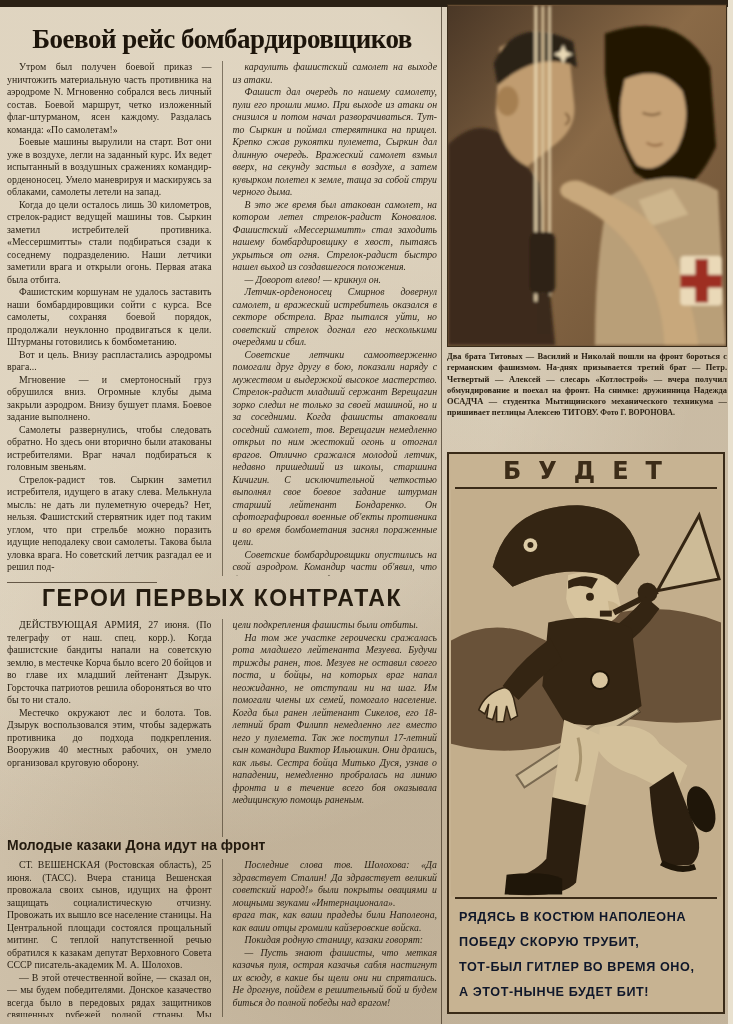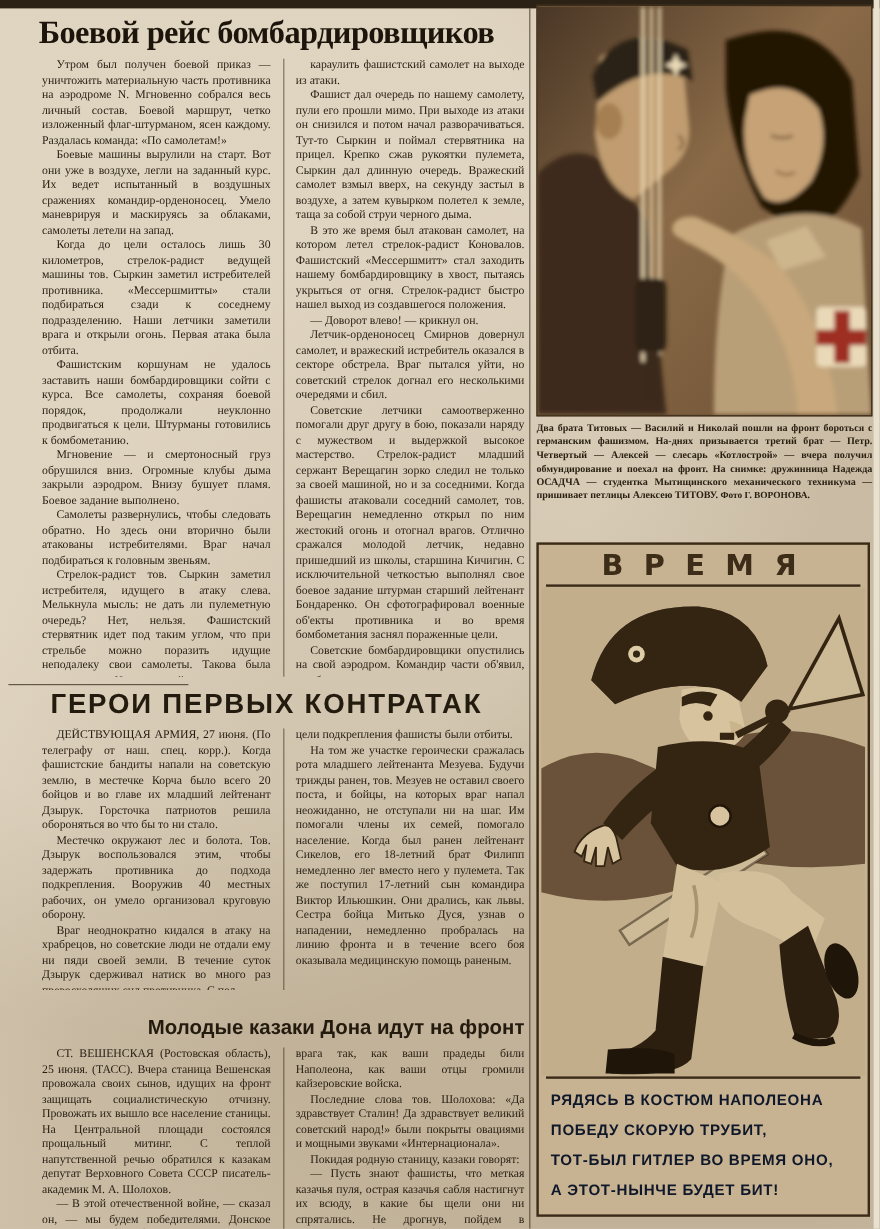--- a/index.html
+++ b/index.html
@@ -14,38 +14,38 @@
     color:#261e12;
   }
   .top-bar{position:absolute;left:0;top:0;width:733px;height:7px;background:#2b2115;}
   .right-edge{position:absolute;right:0;top:0;width:5px;height:1024px;background:#e9e1cf;}
   .v-divider{position:absolute;left:441px;top:7px;width:1px;height:1017px;background:rgba(48,36,20,.65);}
 
   
   .left-region{position:absolute;left:7px;top:9px;width:430px;}
   .a1-title{
     font-size:27px;font-weight:bold;text-align:center;letter-spacing:-.5px;
-    color:#1d150b;margin:4px 0 8px 0;line-height:1.05;
+    color:#1d150b;margin:16px 0 8px 0;line-height:1.05;
     font-family:"Liberation Serif", serif;
   }
   .cols{display:flex;}
-  .col{width:209px;font-size:9.8px;line-height:12.5px;text-align:justify;overflow:hidden;margin-left:28px;}
-  .col + .col{border-left:1px solid rgba(48,36,20,.55);padding-left:10px;margin-left:10px;}
+  .col{width:209px;font-size:9.8px;line-height:12.5px;text-align:justify;overflow:hidden;}
+  .col + .col{border-left:1px solid rgba(48,36,20,.55);padding-left:10px;margin-left:10px;font-style:italic;}
   .col p{margin:0;text-indent:12px;}
   .a1-cols{height:515px;}
   .rule-left{width:150px;height:1px;background:rgba(48,36,20,.7);margin:6px 0 2px 0;}
   .a2-title{
     font-family:"Liberation Sans", sans-serif;font-weight:bold;font-size:23px;
     letter-spacing:1.5px;text-align:center;color:#241b0f;margin:2px 0 7px 0;
   }
   .a2-cols{height:218px;}
   .lead-bold{font-weight:normal;}
   .a3-title{
-    font-family:"Liberation Sans", sans-serif;font-weight:bold;font-size:17px;
-    text-align:right;margin:22px 0 6px 0;color:#241b0f;
+    font-family:"Liberation Sans", sans-serif;font-weight:bold;font-size:14px;
+    text-align:left;margin:0 0 6px 0;color:#241b0f;
   }
   .a3-cols{height:158px;font-size:9.5px;line-height:11.6px;}
 
   
   .right-region{position:absolute;left:447px;top:4px;width:280px;}
   .photo-frame{width:278px;height:341px;border:1px solid #3a2c1a;overflow:hidden;background:#6e5236;}
   .photo-frame svg{display:block;}
   .photo-caption{
     margin-top:4px;font-size:8.4px;line-height:11.3px;text-align:justify;font-weight:bold;
     color:#2a2113;height:92px;overflow:hidden;
@@ -77,20 +77,21 @@
 <div class="left-region">
 
   <div>
     <div class="a1-title">Боевой рейс бомбардировщиков</div>
     <div class="cols a1-cols">
       <div class="col">
         <p>Утром был получен боевой приказ — уничтожить материальную часть противника на аэродроме N. Мгновенно собрался весь личный состав. Боевой маршрут, четко изложенный флаг-штурманом, ясен каждому. Раздалась команда: «По самолетам!»</p>
         <p>Боевые машины вырулили на старт. Вот они уже в воздухе, легли на заданный курс. Их ведет испытанный в воздушных сражениях командир-орденоносец. Умело маневрируя и маскируясь за облаками, самолеты летели на запад.</p>
         <p>Когда до цели осталось лишь 30 километров, стрелок-радист ведущей машины тов. Сыркин заметил истребителей противника. «Мессершмитты» стали подбираться сзади к соседнему подразделению. Наши летчики заметили врага и открыли огонь. Первая атака была отбита.</p>
         <p>Фашистским коршунам не удалось заставить наши бомбардировщики сойти с курса. Все самолеты, сохраняя боевой порядок, продолжали неуклонно продвигаться к цели. Штурманы готовились к бомбометанию.</p>
+        <p>Вот и цель. Внизу распластались аэродромы врага...</p>
         <p>Мгновение — и смертоносный груз обрушился вниз. Огромные клубы дыма закрыли аэродром. Внизу бушует пламя. Боевое задание выполнено.</p>
         <p>Самолеты развернулись, чтобы следовать обратно. Но здесь они вторично были атакованы истребителями. Враг начал подбираться к головным звеньям.</p>
         <p>Стрелок-радист тов. Сыркин заметил истребителя, идущего в атаку слева. Мелькнула мысль: не дать ли пулеметную очередь? Нет, нельзя. Фашистский стервятник идет под таким углом, что при стрельбе можно поразить идущие неподалеку свои самолеты. Такова была уловка врага. Но советский летчик разгадал ее и решил под-</p>
       </div>
       <div class="col">
         <p>караулить фашистский самолет на выходе из атаки.</p>
         <p>Фашист дал очередь по нашему самолету, пули его прошли мимо. При выходе из атаки он снизился и потом начал разворачиваться. Тут-то Сыркин и поймал стервятника на прицел. Крепко сжав рукоятки пулемета, Сыркин дал длинную очередь. Вражеский самолет взмыл вверх, на секунду застыл в воздухе, а затем кувырком полетел к земле, таща за собой струи черного дыма.</p>
         <p>В это же время был атакован самолет, на котором летел стрелок-радист Коновалов. Фашистский «Мессершмитт» стал заходить нашему бомбардировщику в хвост, пытаясь укрыться от огня. Стрелок-радист быстро нашел выход из создавшегося положения.</p>
         <p>— Доворот влево! — крикнул он.</p>
         <p>Летчик-орденоносец Смирнов довернул самолет, и вражеский истребитель оказался в секторе обстрела. Враг пытался уйти, но советский стрелок догнал его несколькими очередями и сбил.</p>
@@ -102,39 +103,38 @@
   </div>
 
   <div class="rule-left"></div>
 
   <div>
     <div class="a2-title">ГЕРОИ ПЕРВЫХ КОНТРАТАК</div>
     <div class="cols a2-cols">
       <div class="col">
         <p><span class="lead-bold">ДЕЙСТВУЮЩАЯ АРМИЯ, 27 июня. (По телеграфу от наш. спец. корр.).</span> <span>Когда фашистские бандиты напали на советскую землю, в местечке Корча было всего 20 бойцов и во главе их младший лейтенант Дзырук. Горсточка патриотов решила обороняться во что бы то ни стало.</span></p>
         <p>Местечко окружают лес и болота. Тов. Дзырук воспользовался этим, чтобы задержать противника до подхода подкрепления. Вооружив 40 местных рабочих, он умело организовал круговую оборону.</p>
-        <p>Враг неоднократно кидался в атаку на храбрецов, но советские люди не отдали ему ни пяди своей земли. В течение суток Дзырук сдерживал натиск во много раз превосходящих сил противника. С под-</p>
       </div>
       <div class="col">
         <p style="text-indent:0;">цели подкрепления фашисты были отбиты.</p>
         <p>На том же участке героически сражалась рота младшего лейтенанта Мезуева. Будучи трижды ранен, тов. Мезуев не оставил своего поста, и бойцы, на которых враг напал неожиданно, не отступали ни на шаг. Им помогали члены их семей, помогало население. Когда был ранен лейтенант Сикелов, его 18-летний брат Филипп немедленно лег вместо него у пулемета. Так же поступил 17-летний сын командира Виктор Ильюшкин. Они дрались, как львы. Сестра бойца Митько Дуся, узнав о нападении, немедленно пробралась на линию фронта и в течение всего боя оказывала медицинскую помощь раненым.</p>
       </div>
     </div>
   </div>
 
   <div>
     <div class="a3-title">Молодые казаки Дона идут на фронт</div>
     <div class="cols a3-cols">
       <div class="col">
         <p><span class="lead-bold">СТ. ВЕШЕНСКАЯ (Ростовская область), 25 июня. (ТАСС).</span> <span>Вчера станица Вешенская провожала своих сынов, идущих на фронт защищать социалистическую отчизну. Провожать их вышло все население станицы. На Центральной площади состоялся прощальный митинг. С теплой напутственной речью обратился к казакам депутат Верховного Совета СССР писатель-академик М. А. Шолохов.</span></p>
         <p>— В этой отечественной войне, — сказал он, — мы будем победителями. Донское казачество всегда было в передовых рядах защитников священных рубежей родной страны. Мы уверены, что вы продолжите славные боевые традиции и будете бить</p>
       </div>
       <div class="col">
+        <p>Последние слова тов. Шолохова: «Да здравствует Сталин! Да здравствует великий советский народ!» были покрыты овациями и мощными звуками «Интернационала».</p>
         <p style="text-indent:0;">врага так, как ваши прадеды били Наполеона, как ваши отцы громили кайзеровские войска.</p>
-        <p>Последние слова тов. Шолохова: «Да здравствует Сталин! Да здравствует великий советский народ!» были покрыты овациями и мощными звуками «Интернационала».</p>
         <p>Покидая родную станицу, казаки говорят:</p>
         <p>— Пусть знают фашисты, что меткая казачья пуля, острая казачья сабля настигнут их всюду, в какие бы щели они ни спрятались. Не дрогнув, пойдем в решительный бой и будем биться до полной победы над врагом!</p>
       </div>
     </div>
   </div>
 </div>
 
 <div class="right-region">
 
   <div class="photo-frame">
@@ -173,21 +173,21 @@
         <rect x="234" y="252" width="42" height="50" rx="4" fill="#ead9b8"></rect>
         <rect x="249" y="255" width="13" height="44" fill="#9e2f24"></rect>
         <rect x="234" y="271" width="42" height="13" fill="#9e2f24"></rect>
       </g>
     </svg>
   </div>
 
   <p class="photo-caption"><span>Два брата Титовых — Василий и Николай пошли на фронт бороться с германским фашизмом. На-днях призывается третий брат — Петр. Четвертый — Алексей — слесарь «Котлострой» — вчера получил обмундирование и поехал на фронт. На снимке: дружинница Надежда ОСАДЧА — студентка Мытищинского механического техникума — пришивает петлицы Алексею ТИТОВУ.</span> <span class="photo-credit">Фото Г. ВОРОНОВА.</span></p>
 
   <div class="cartoon-panel">
-    <div class="cartoon-title">ВРЕМЯ</div>
+    <div class="cartoon-title">БУДЕТ</div>
     <div class="cartoon-rule"></div>
     <svg class="cartoon-art" width="270" height="408" viewBox="0 0 272 410">
       <rect width="272" height="410" fill="#c3ae8c"></rect>
       <path d="M0,152 Q42,128 86,148 Q112,158 122,172 L122,252 Q60,272 0,256 Z" fill="#5f4830" opacity=".9"></path>
       <path d="M142,132 Q205,108 272,134 L272,232 Q210,240 150,226 Z" fill="#5f4830" opacity=".9"></path>
 
       <path d="M182,212 L66,288 L74,300 L190,224 Z" fill="#cdbb97" stroke="#32241:4" stroke-width="0"></path>
       <path d="M182,212 L66,288 L74,300 L190,224 Z" fill="#cdbb97" stroke="#32" stroke-width="0"></path>
       <path d="M182,212 L66,288 L74,300 L190,224 Z" fill="#cdbb97"></path>
       <path d="M182,212 L66,288 L74,300 L190,224 Z" fill="none" stroke="#33261688" stroke-width="2"></path>

